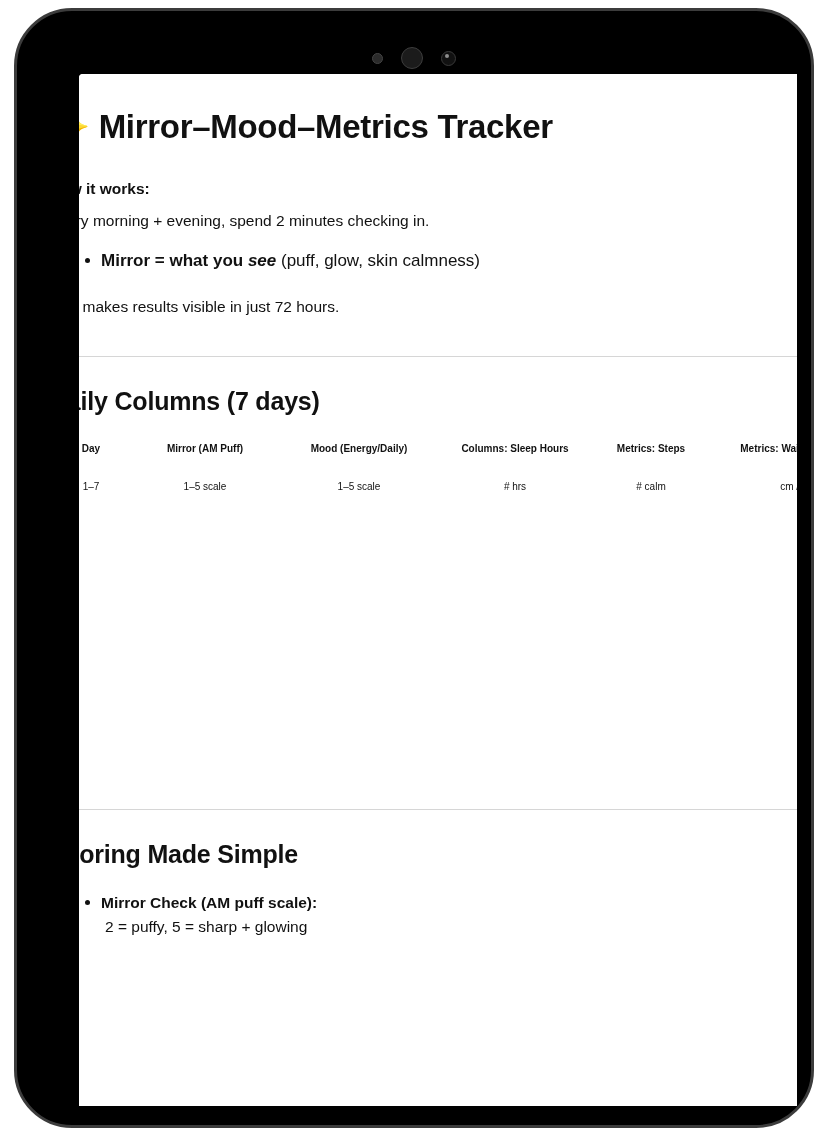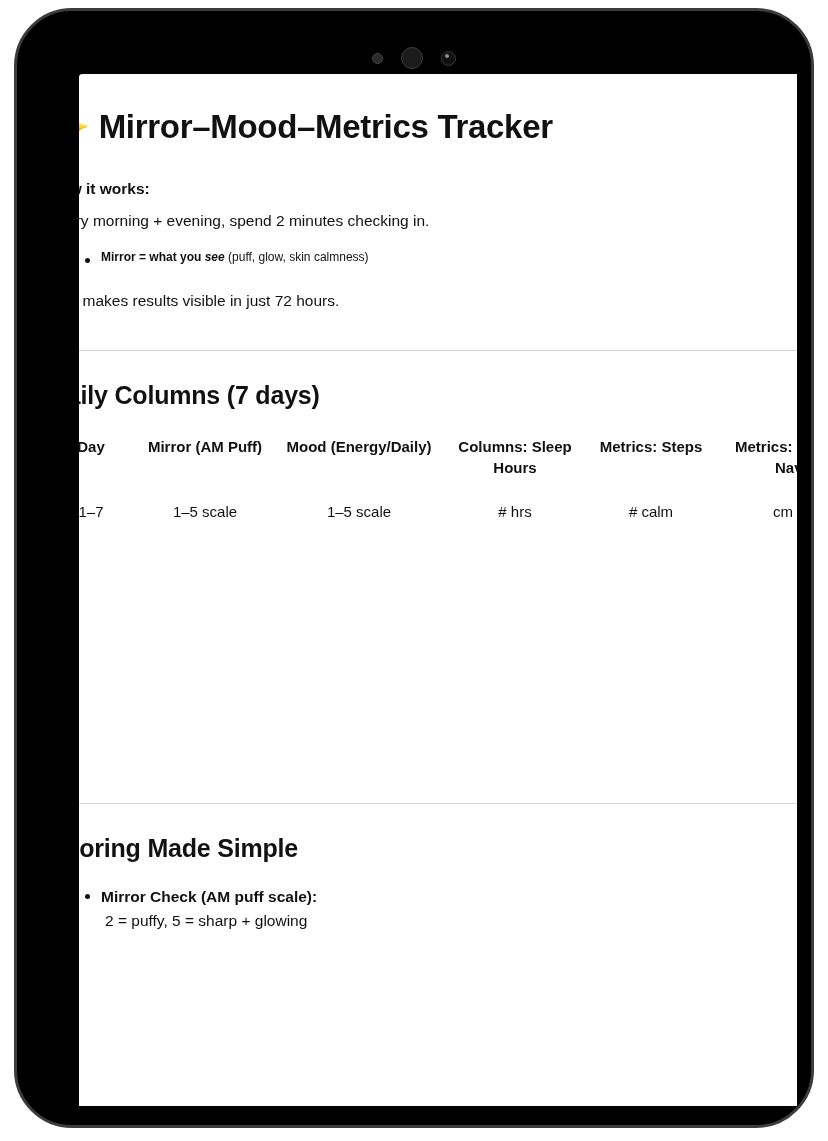--- a/index.html
+++ b/index.html
@@ -130,21 +130,21 @@
     color: #111111;
     margin: 0 0 20px 0;
   }
   ul.bullets {
     list-style: none;
     margin: 0;
     padding: 0;
   }
   ul.bullets li {
     position: relative;
-    font-size: 12px;
+    font-size: 17px;
     color: #111111;
     margin: 0 0 26px 0;
     padding-left: 52px;
     line-height: 1.3;
   }
   ul.bullets li::before {
     content: "";
     position: absolute;
     left: 36px;
     top: 8px;
@@ -179,30 +179,30 @@
     color: #111111;
     margin: 0 0 22px 0;
     letter-spacing: -0.2px;
   }
   table.tracker {
     border-collapse: collapse;
     width: 100%;
     table-layout: fixed;
   }
   table.tracker th {
-    font-size: 15px;
+    font-size: 10px;
     font-weight: bold;
     color: #111111;
     text-align: center;
     padding: 4px 8px 18px 8px;
     vertical-align: top;
     line-height: 1.45;
   }
   table.tracker td {
-    font-size: 15px;
+    font-size: 10px;
     color: #111111;
     text-align: center;
     padding: 6px 8px;
     vertical-align: top;
   }
   table.tracker th.col-day, table.tracker td.col-day { width: 68px; }
   table.tracker th.col-mirror, table.tracker td.col-mirror { width: 128px; }
   table.tracker th.col-mood, table.tracker td.col-mood { width: 148px; }
   table.tracker th.col-sleep, table.tracker td.col-sleep { width: 132px; }
   table.tracker th.col-steps, table.tracker td.col-steps { width: 108px; }

